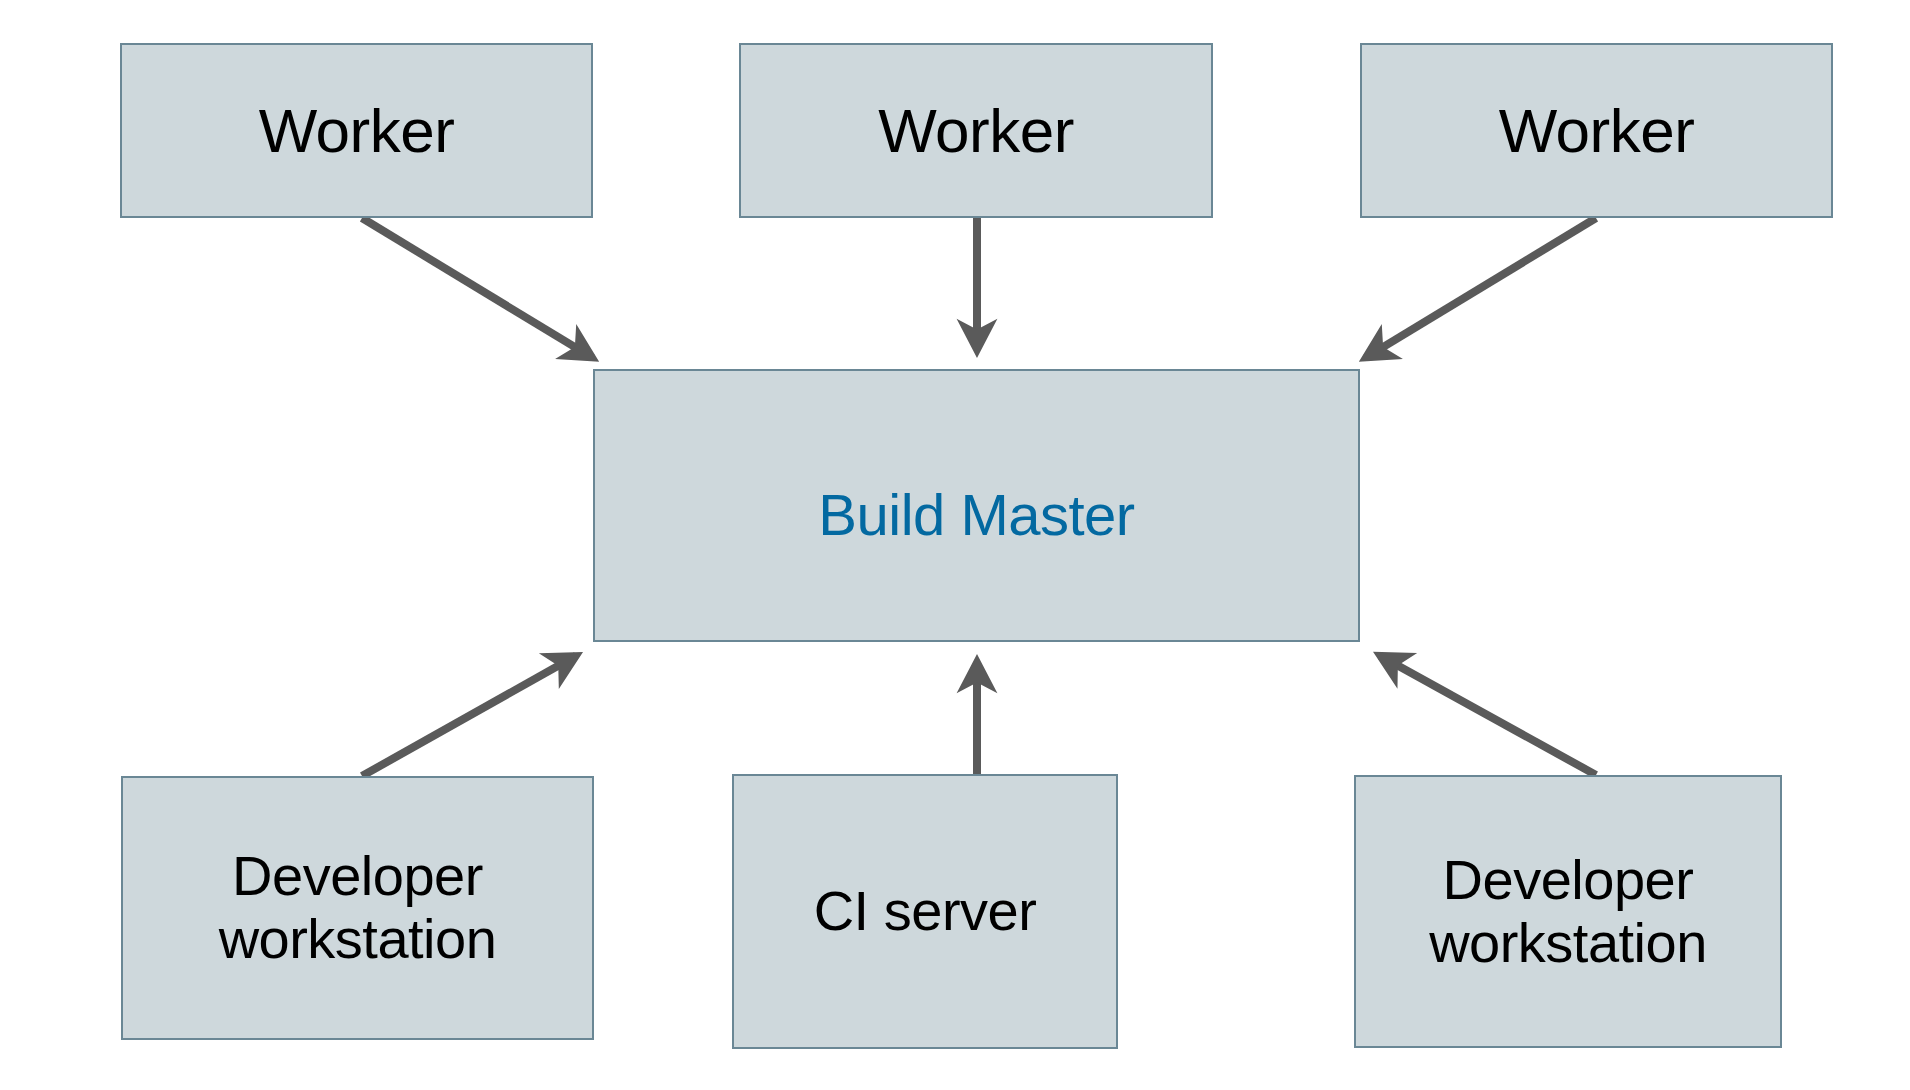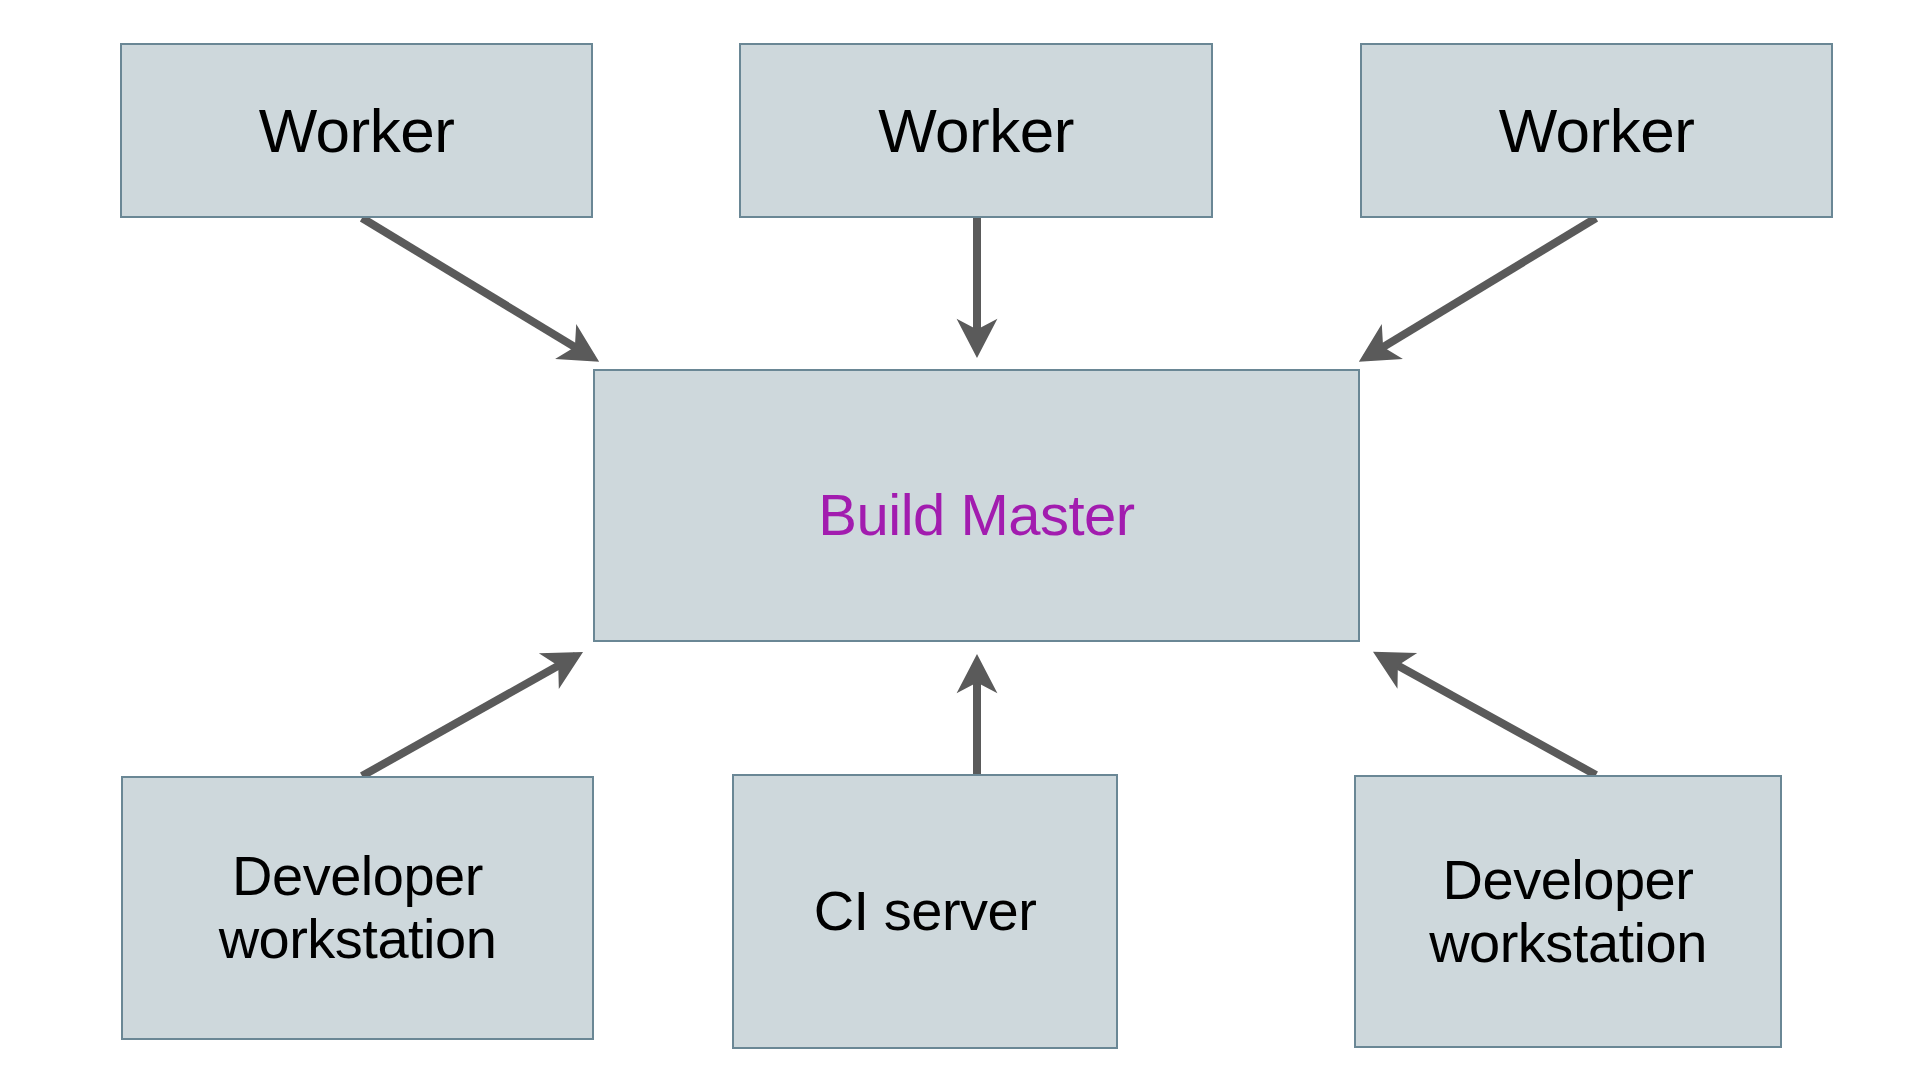--- a/index.html
+++ b/index.html
@@ -77,21 +77,21 @@
 
   <div class="node" style="left: 739px; top: 43px; width: 474px; height: 175px; background: rgb(206, 216, 220); border-color: rgb(106, 135, 149);">
     <span class="node-label label-xl" style="color: rgb(0, 0, 0);">Worker</span>
   </div>
 
   <div class="node" style="left: 1360px; top: 43px; width: 473px; height: 175px; background: rgb(206, 216, 220); border-color: rgb(106, 135, 149);">
     <span class="node-label label-xl" style="color: rgb(0, 0, 0);">Worker</span>
   </div>
 
   <div class="node" style="left: 593px; top: 369px; width: 767px; height: 273px; background: rgb(206, 216, 220); border-color: rgb(106, 135, 149);">
-    <span class="node-label label-lg" style="color: #a21caf; margin-top: 20px;">Build Master</span>
+    <span class="node-label label-lg" style="color: #0369a1; margin-top: 20px;">Build Master</span>
   </div>
 
   <div class="node" style="left: 121px; top: 776px; width: 473px; height: 264px; background: rgb(206, 216, 220); border-color: rgb(106, 135, 149);">
     <span class="node-label label-md" style="color: rgb(0, 0, 0);">Developer
 workstation</span>
   </div>
 
   <div class="node" style="left: 732px; top: 774px; width: 386px; height: 275px; background: rgb(206, 216, 220); border-color: rgb(106, 135, 149);">
     <span class="node-label label-md" style="color: rgb(0, 0, 0); text-align: center;">CI server</span>
   </div>

